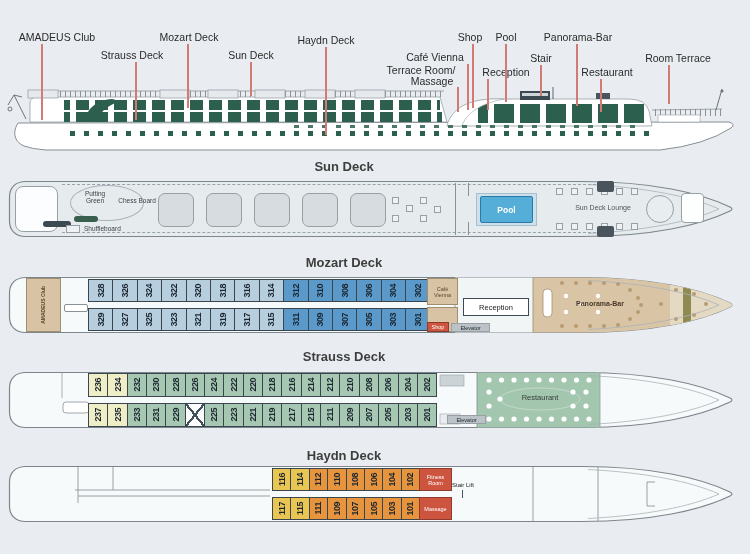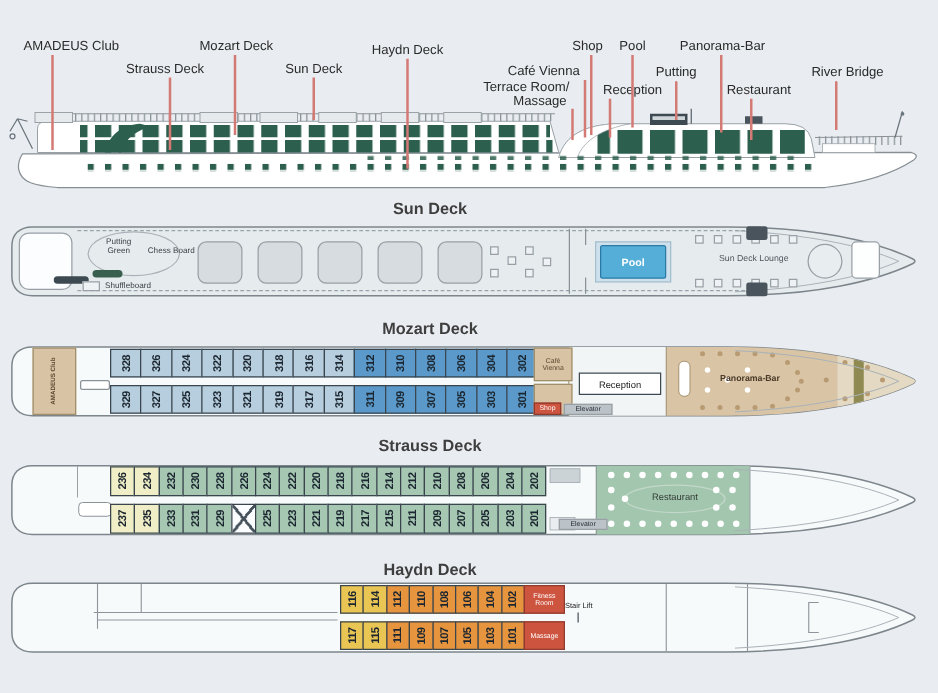--- a/index.html
+++ b/index.html
@@ -103,27 +103,27 @@
         <div class="pline" style="left: 467px; top: 64px; height: 46px;"></div>
         <div class="plabel" style="left: 421px; top: 64px;">Terrace Room/</div>
         <div class="plabel" style="left: 432px; top: 75px;">Massage</div>
         <div class="pline" style="left: 457px; top: 87px; height: 25px;"></div>
         <div class="plabel" style="left: 470px; top: 31px;">Shop</div>
         <div class="pline" style="left: 472px; top: 44px; height: 64px;"></div>
         <div class="plabel" style="left: 506px; top: 66px;">Reception</div>
         <div class="pline" style="left: 487px; top: 79px; height: 31px;"></div>
         <div class="plabel" style="left: 506px; top: 31px;">Pool</div>
         <div class="pline" style="left: 505px; top: 44px; height: 58px;"></div>
-        <div class="plabel" style="left: 541px; top: 52px;">Putting</div>
+        <div class="plabel" style="left: 541px; top: 52px;">Stair</div>
         <div class="pline" style="left: 540px; top: 65px; height: 31px;"></div>
         <div class="plabel" style="left: 578px; top: 31px;">Panorama-Bar</div>
         <div class="pline" style="left: 576px; top: 44px; height: 62px;"></div>
         <div class="plabel" style="left: 607px; top: 66px;">Restaurant</div>
         <div class="pline" style="left: 600px; top: 79px; height: 33px;"></div>
-        <div class="plabel" style="left: 678px; top: 52px;">River Bridge</div>
+        <div class="plabel" style="left: 678px; top: 52px;">Room Terrace</div>
         <div class="pline" style="left: 668px; top: 65px; height: 39px;"></div>
       </div>
   </div>
 
   <div class="deck-title" style="top:159px">Sun Deck</div>
   <section class="deck" id="deck-sun" style="top:180px">
     <div class="abs" style="left:0;top:0;width:750px;height:58px">
         <svg class="hullsvg" viewBox="0 0 750 58">
     <defs>
             <clipPath id="clip-sun">

